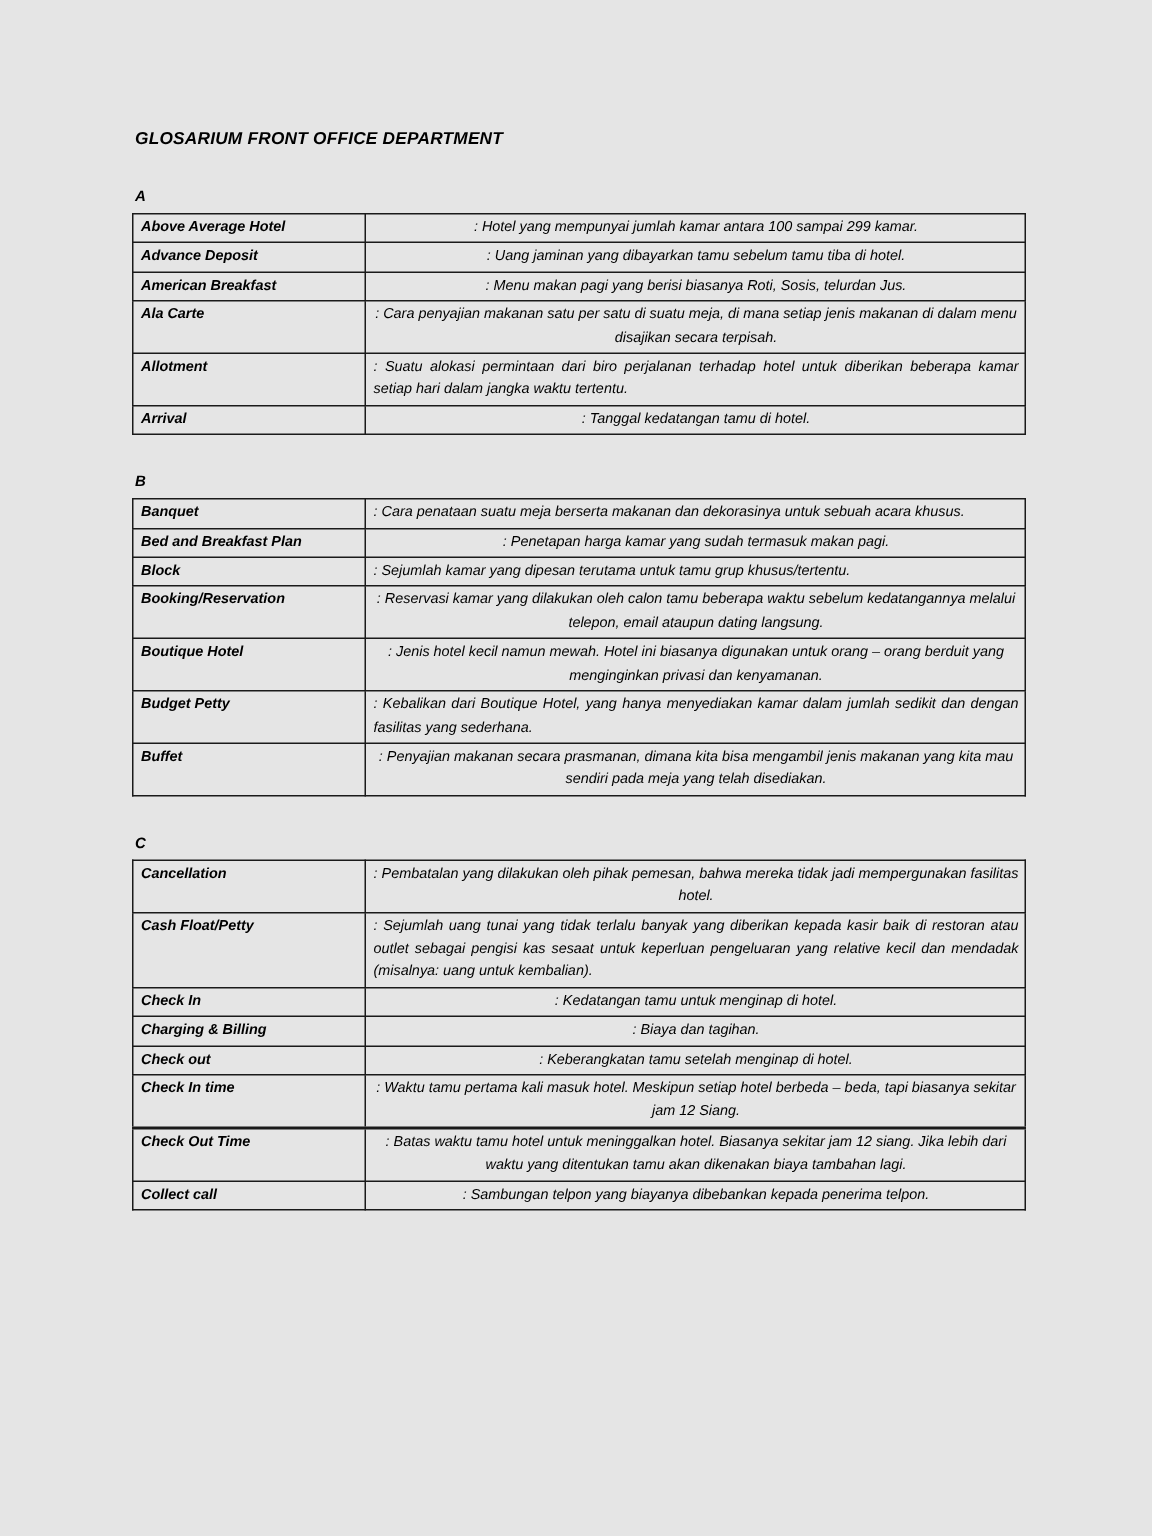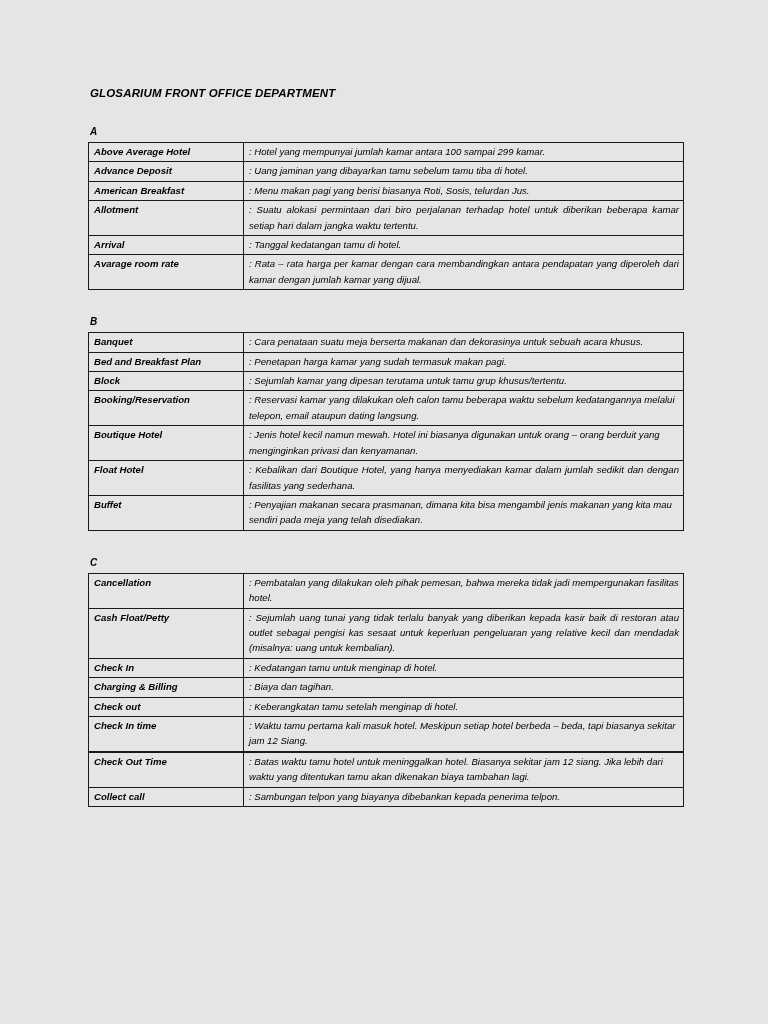--- a/index.html
+++ b/index.html
@@ -65,21 +65,21 @@
     font-weight: bold;
     white-space: normal;
   }
   td.def {
     text-align: justify;
     text-justify: inter-word;
     padding-left: 6px;
     padding-right: 6px;
   }
   td.def.nojustify {
-    text-align: left;
+    text-align: center;
   }
   
   table.glossary tr.thick-top > td {
     border-top-width: 2px;
   }
 </style>
 </head>
 <body>
 
 <div class="page">
@@ -98,30 +98,30 @@
               </tr>
               <tr>
                 <td class="term">Advance Deposit</td>
                 <td class="def nojustify">: Uang jaminan yang dibayarkan tamu sebelum tamu tiba di hotel.</td>
               </tr>
               <tr>
                 <td class="term">American Breakfast</td>
                 <td class="def nojustify">: Menu makan pagi yang berisi biasanya Roti, Sosis, telurdan Jus.</td>
               </tr>
               <tr>
+                <td class="term">Ala Carte</td>
+                <td class="def nojustify">: Cara penyajian makanan satu per satu di suatu meja, di mana setiap jenis makanan di dalam menu disajikan secara terpisah.</td>
+              </tr>
+              <tr>
                 <td class="term">Allotment</td>
                 <td class="def">: Suatu alokasi permintaan dari biro perjalanan terhadap hotel untuk diberikan beberapa kamar setiap hari dalam jangka waktu tertentu.</td>
               </tr>
               <tr>
                 <td class="term">Arrival</td>
                 <td class="def nojustify">: Tanggal kedatangan tamu di hotel.</td>
-              </tr>
-              <tr>
-                <td class="term">Avarage room rate</td>
-                <td class="def">: Rata – rata harga per kamar dengan cara membandingkan antara pendapatan yang diperoleh dari kamar dengan jumlah kamar yang dijual.</td>
               </tr>
             </tbody>
           </table>
         </div>
         <div class="section">
           <div class="section-letter">B</div>
           <table class="glossary">
             <tbody>
               <tr>
                 <td class="term">Banquet</td>
@@ -137,21 +137,21 @@
               </tr>
               <tr>
                 <td class="term">Booking/Reservation</td>
                 <td class="def nojustify">: Reservasi kamar yang dilakukan oleh calon tamu beberapa waktu sebelum kedatangannya melalui telepon, email ataupun dating langsung.</td>
               </tr>
               <tr>
                 <td class="term">Boutique Hotel</td>
                 <td class="def nojustify">: Jenis hotel kecil namun mewah. Hotel ini biasanya digunakan untuk orang – orang berduit yang menginginkan privasi dan kenyamanan.</td>
               </tr>
               <tr>
-                <td class="term">Float Hotel</td>
+                <td class="term">Budget Petty</td>
                 <td class="def">: Kebalikan dari Boutique Hotel, yang hanya menyediakan kamar dalam jumlah sedikit dan dengan fasilitas yang sederhana.</td>
               </tr>
               <tr>
                 <td class="term">Buffet</td>
                 <td class="def nojustify">: Penyajian makanan secara prasmanan, dimana kita bisa mengambil jenis makanan yang kita mau sendiri pada meja yang telah disediakan.</td>
               </tr>
             </tbody>
           </table>
         </div>
         <div class="section">

